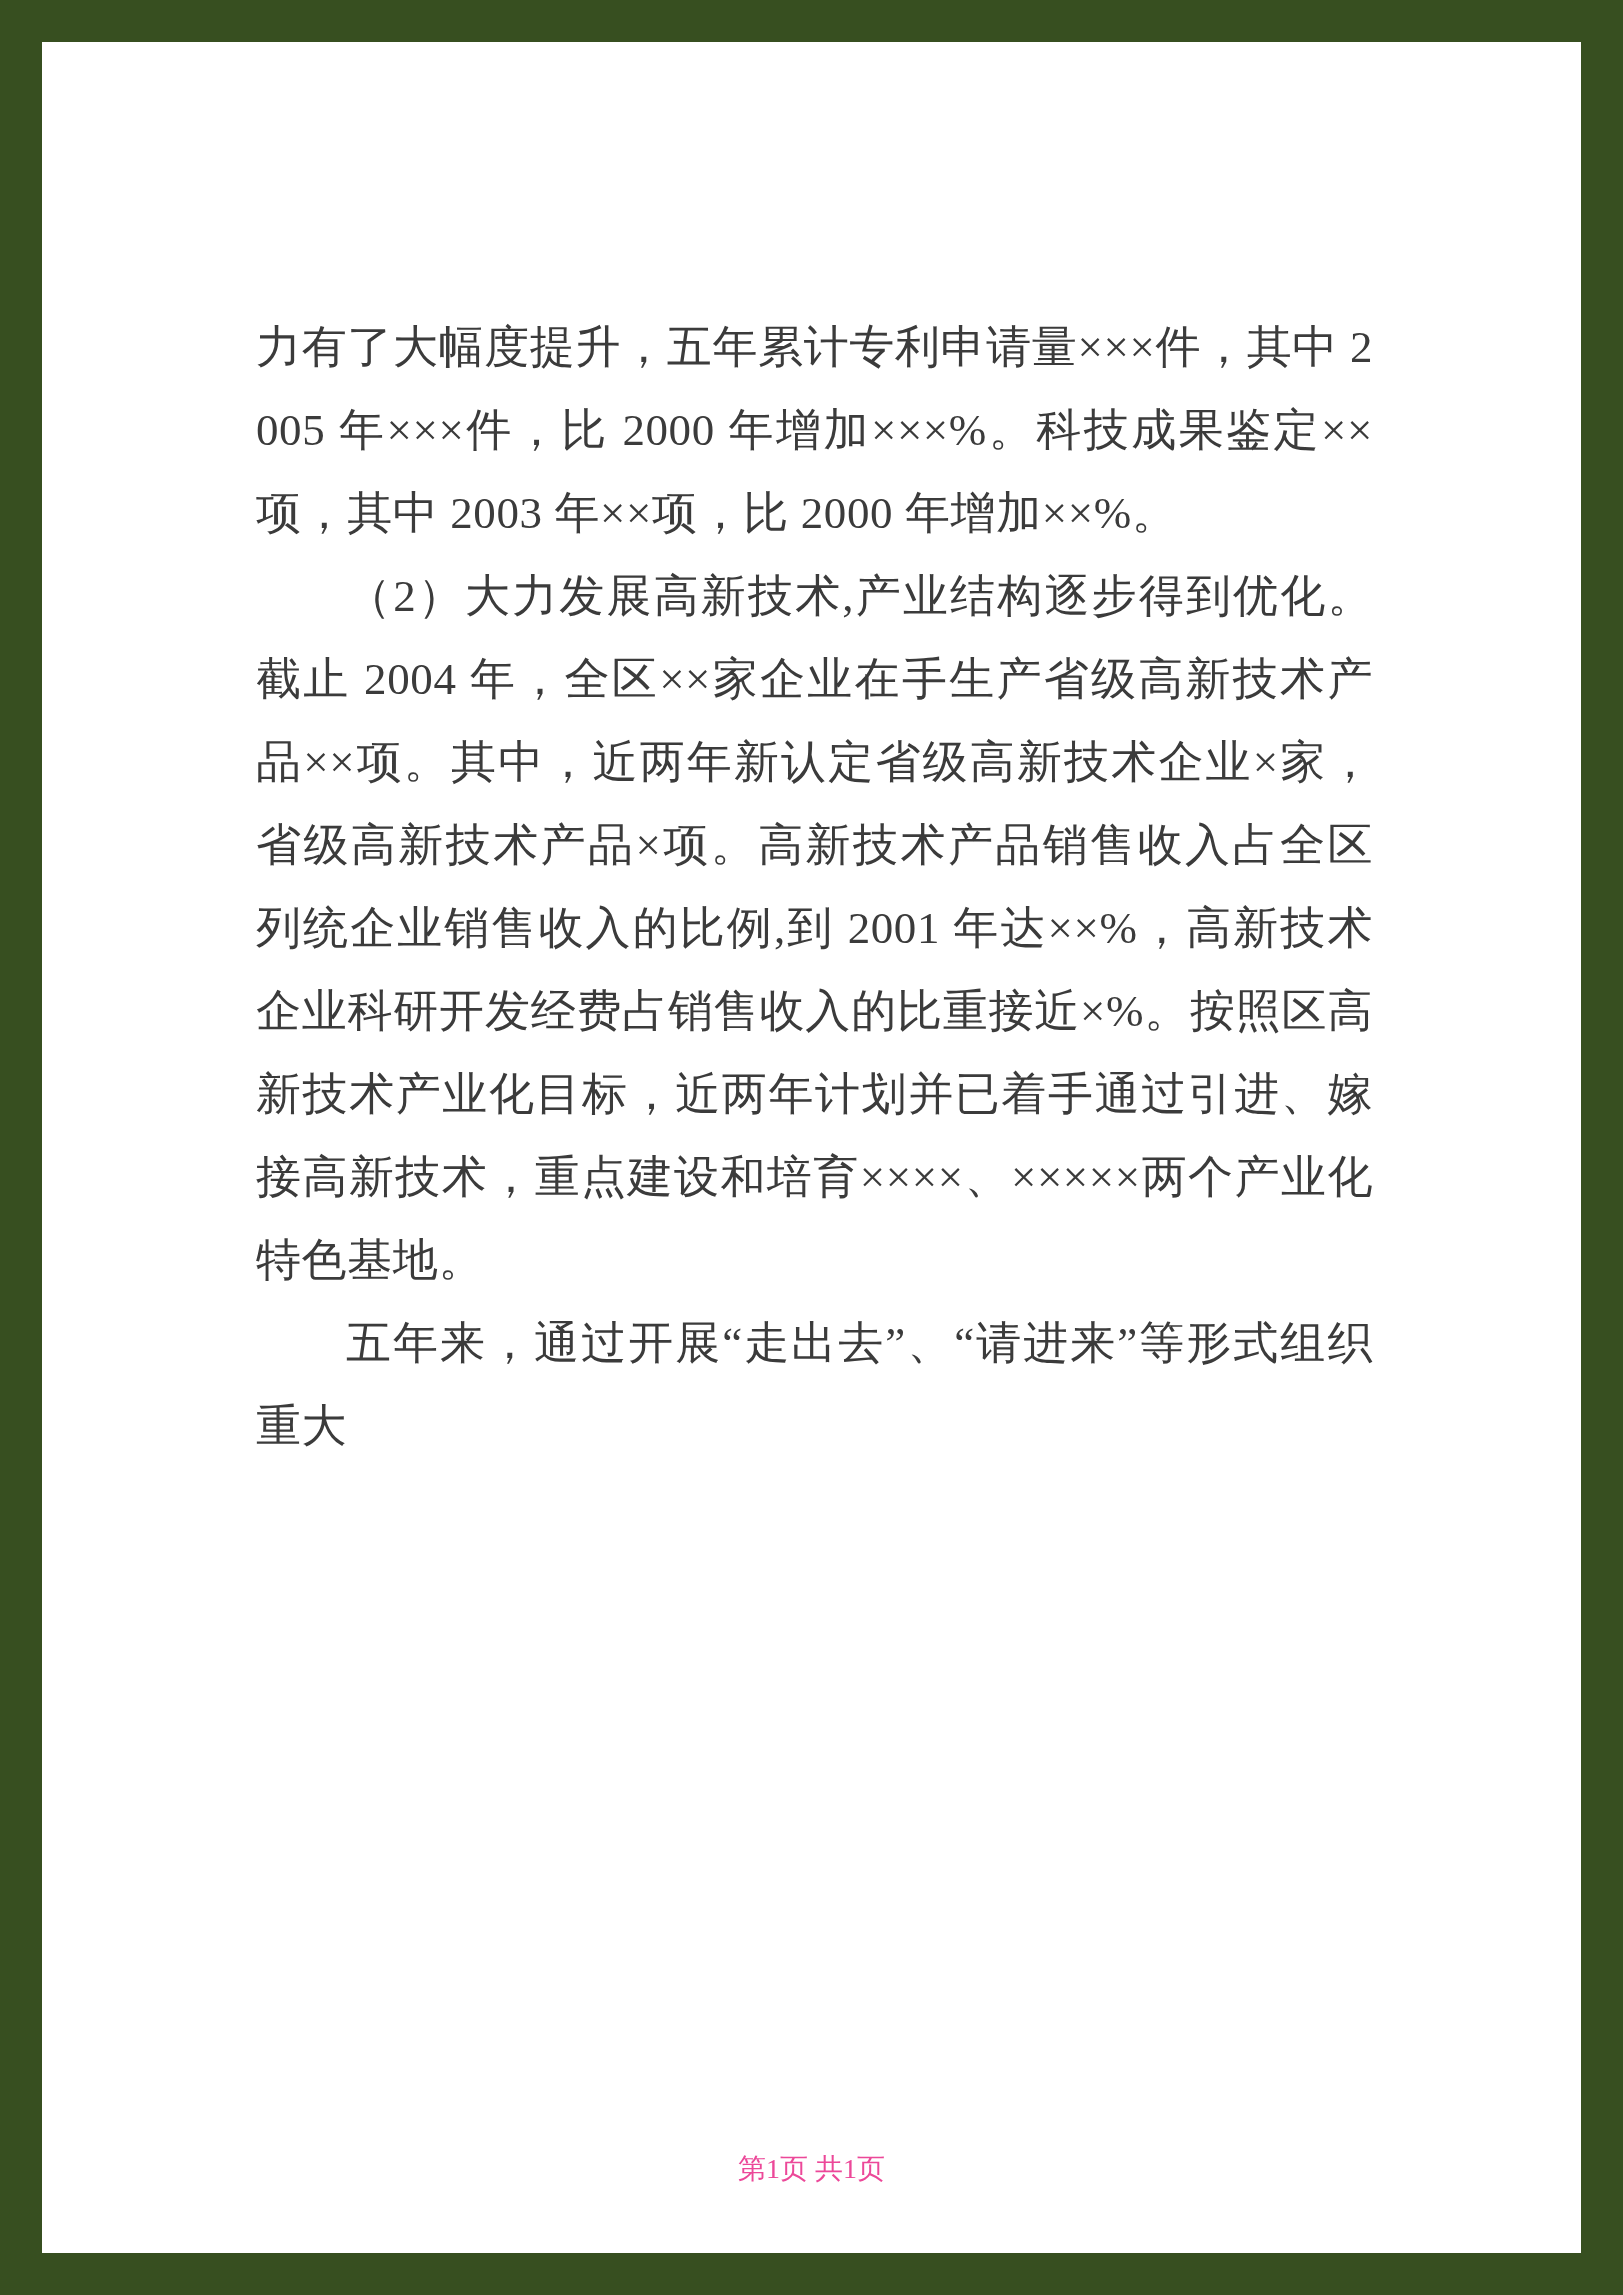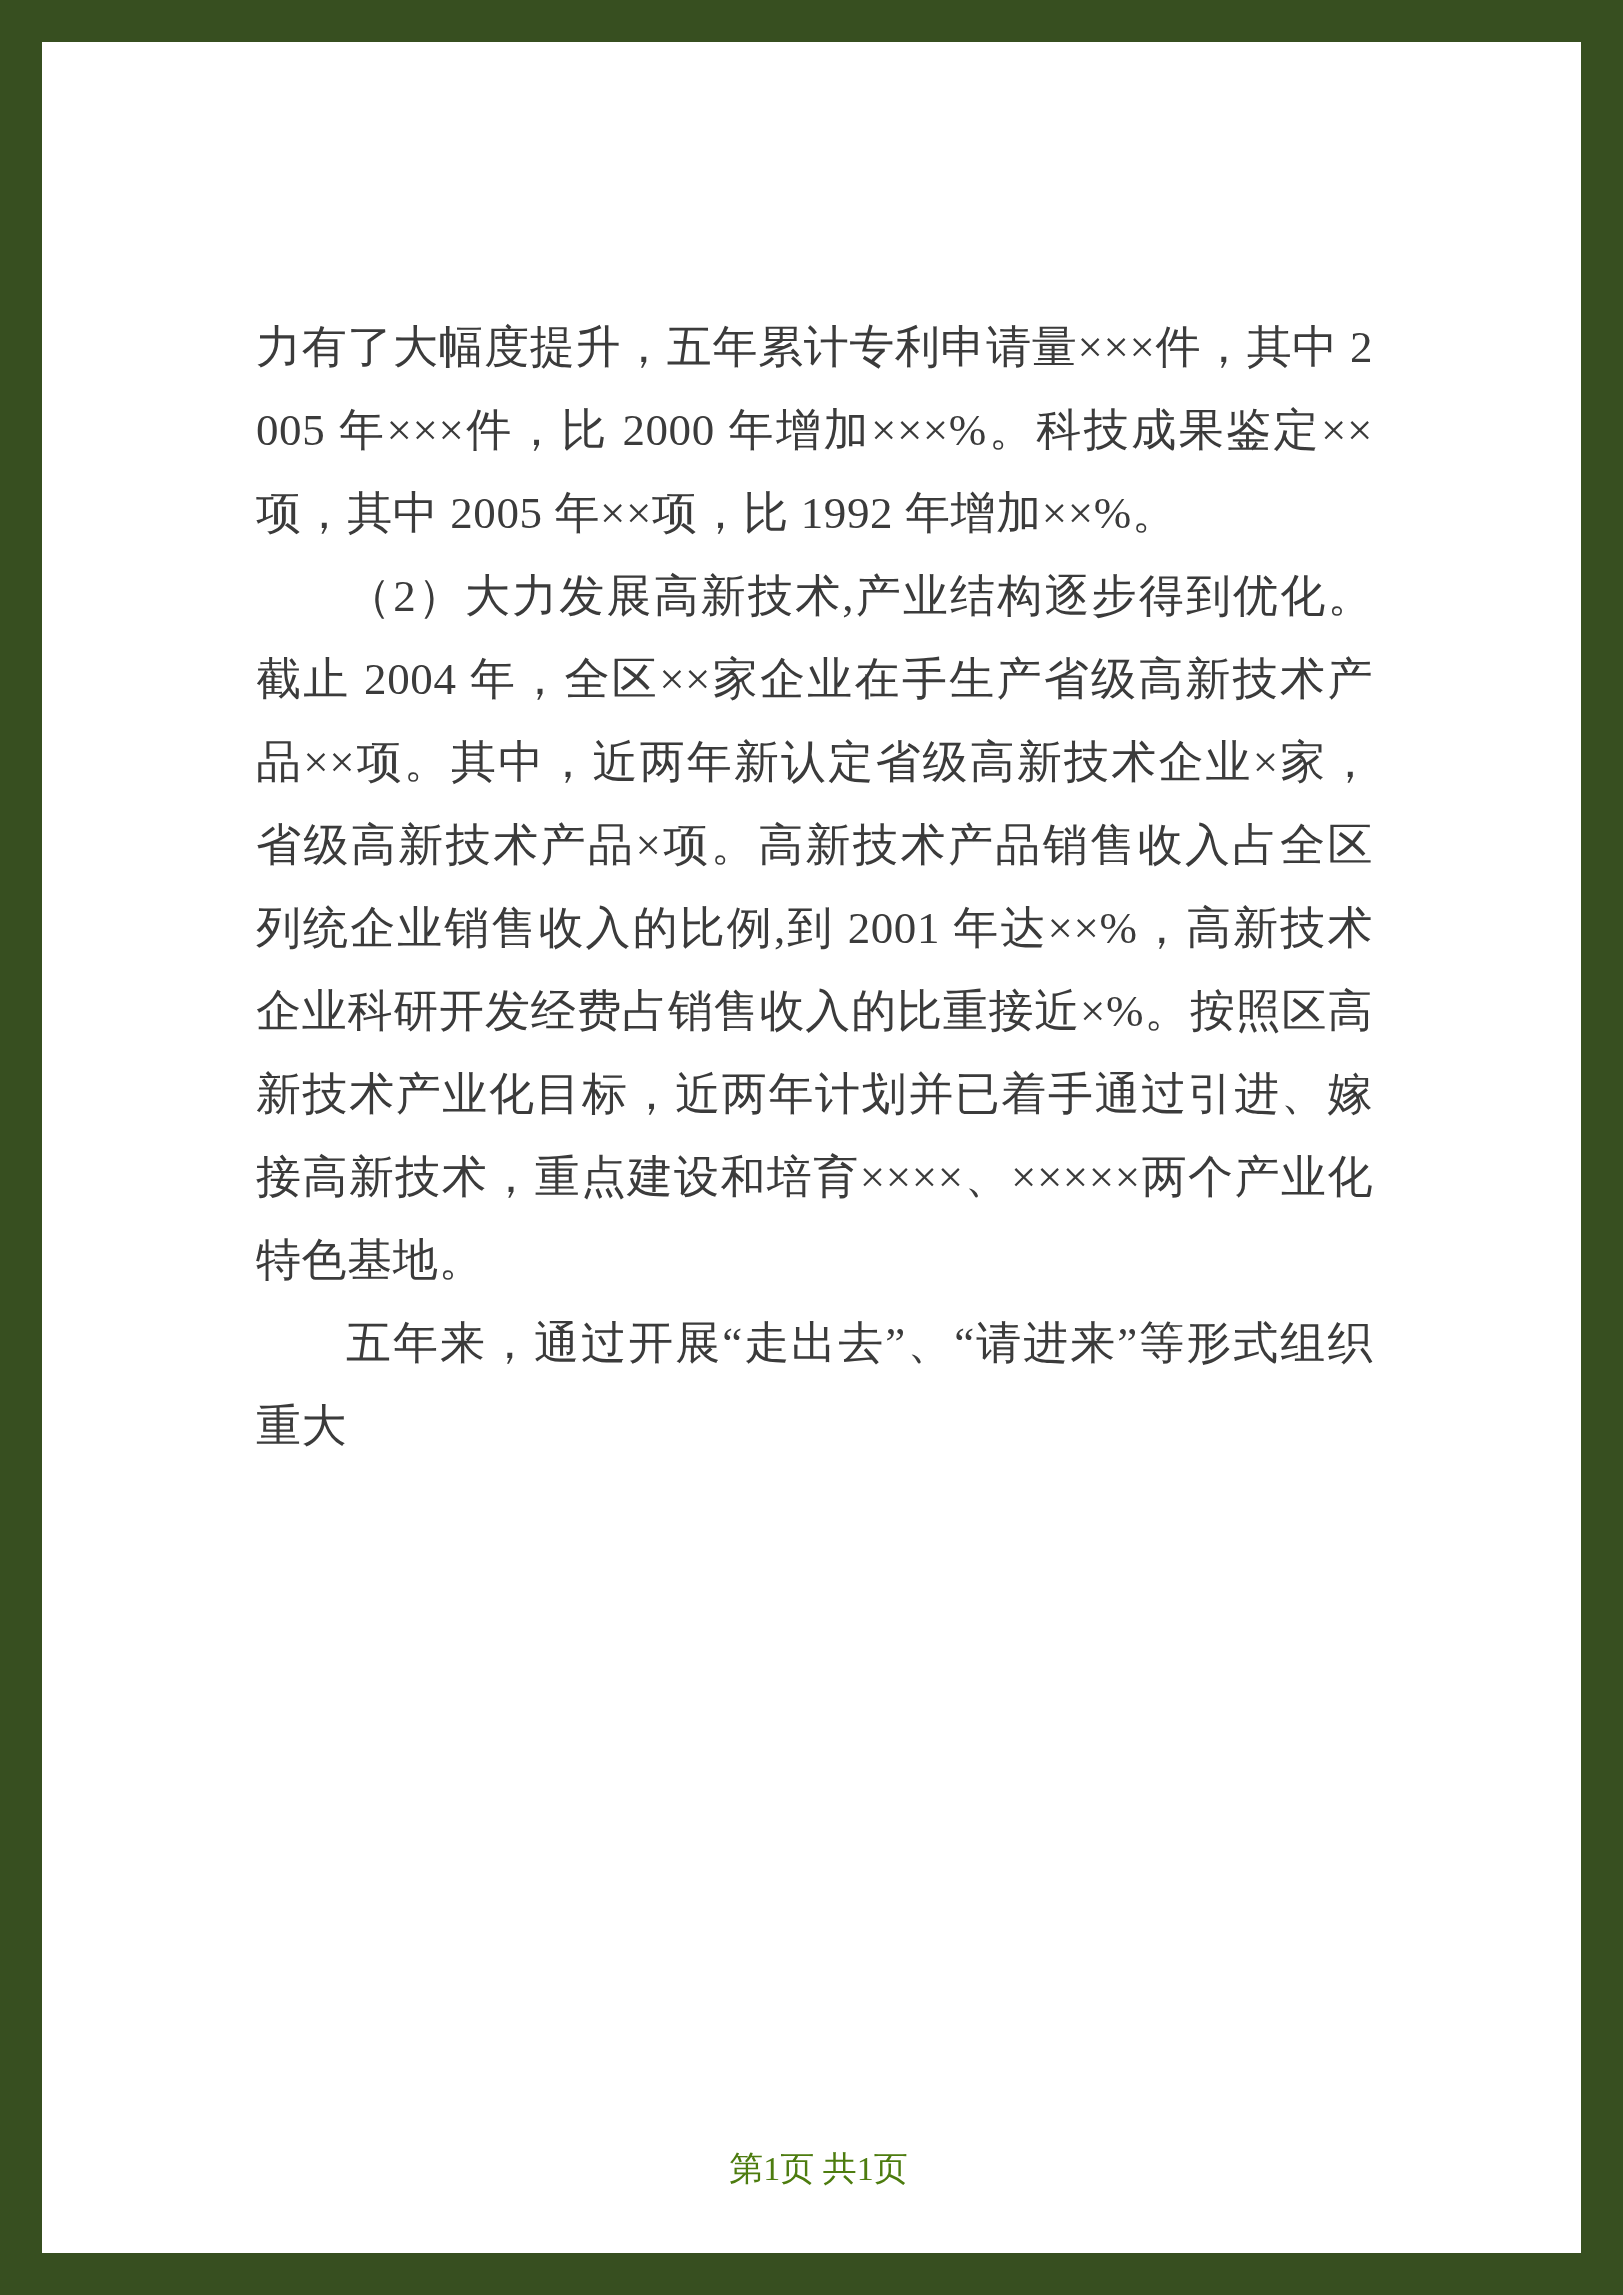--- a/index.html
+++ b/index.html
@@ -33,32 +33,32 @@
     text-align: justify;
     letter-spacing: 0.6px;
     word-break: break-all;
   }
   .para.indent {
     text-indent: 2em;
   }
   .footer {
     position: absolute;
     bottom: 62px;
-    left: 7px;
+    left: 0;
     width: 100%;
     text-align: center;
-    font-size: 34px;
+    font-size: 28px;
     line-height: 45px;
-    color: #4d7c0f;
+    color: #ec4899;
   }
 </style>
 </head>
 <body>
 
 <div class="page">
   <div class="content">
-    <p class="para">力有了大幅度提升，五年累计专利申请量×××件，其中 2005 年×××件，比 2000 年增加×××%。科技成果鉴定××项，其中 2005 年××项，比 1992 年增加××%。</p>
+    <p class="para">力有了大幅度提升，五年累计专利申请量×××件，其中 2005 年×××件，比 2000 年增加×××%。科技成果鉴定××项，其中 2003 年××项，比 2000 年增加××%。</p>
     <p class="para indent">（2）大力发展高新技术,产业结构逐步得到优化。截止 2004 年，全区××家企业在手生产省级高新技术产品××项。其中，近两年新认定省级高新技术企业×家，省级高新技术产品×项。高新技术产品销售收入占全区列统企业销售收入的比例,到 2001 年达××%，高新技术企业科研开发经费占销售收入的比重接近×%。按照区高新技术产业化目标，近两年计划并已着手通过引进、嫁接高新技术，重点建设和培育××××、×××××两个产业化特色基地。</p>
     <p class="para indent">五年来，通过开展“走出去”、“请进来”等形式组织重大</p>
   </div>
   <div class="footer">第1页 共1页</div>
 </div>
 
 
 </body></html>

